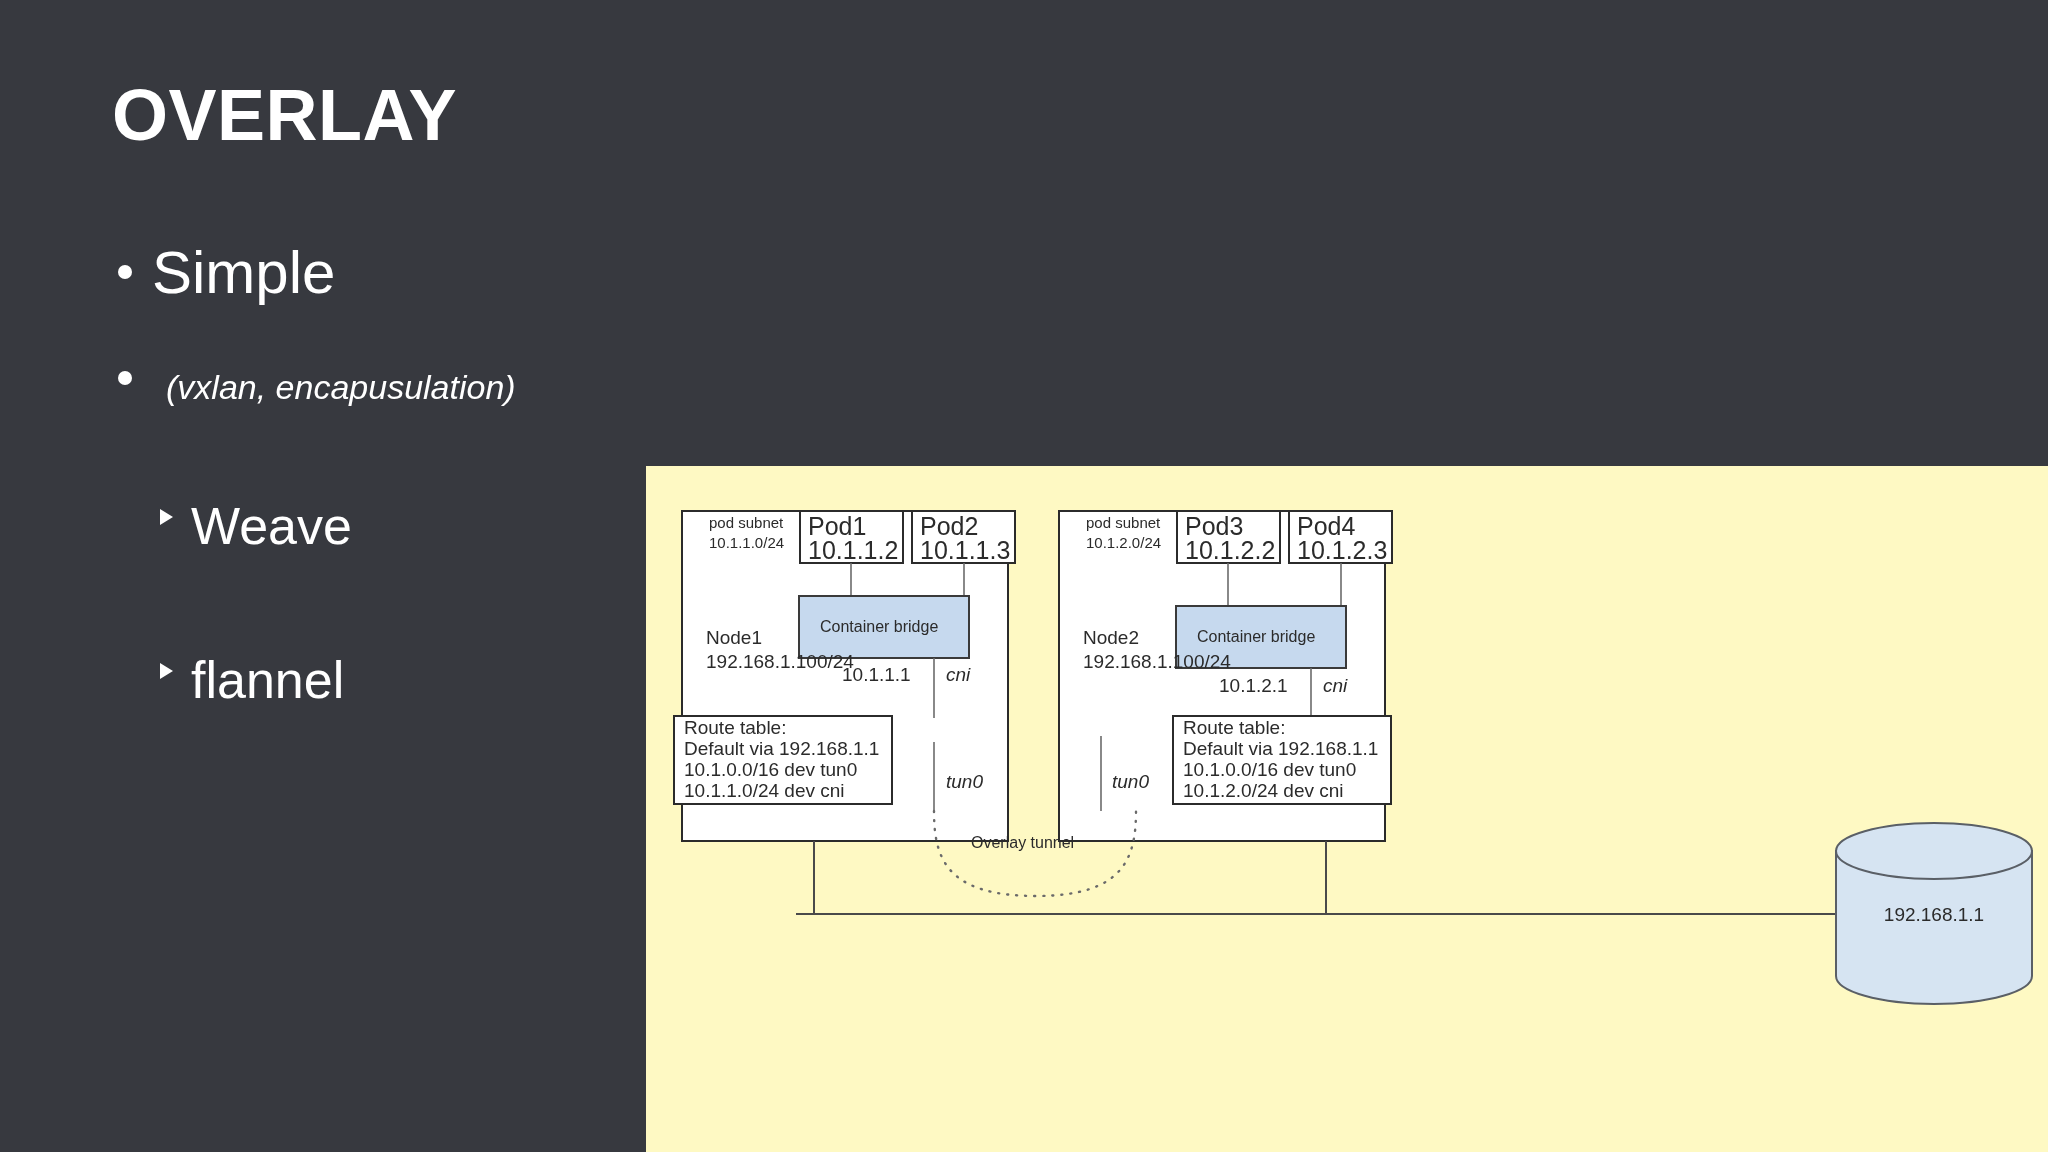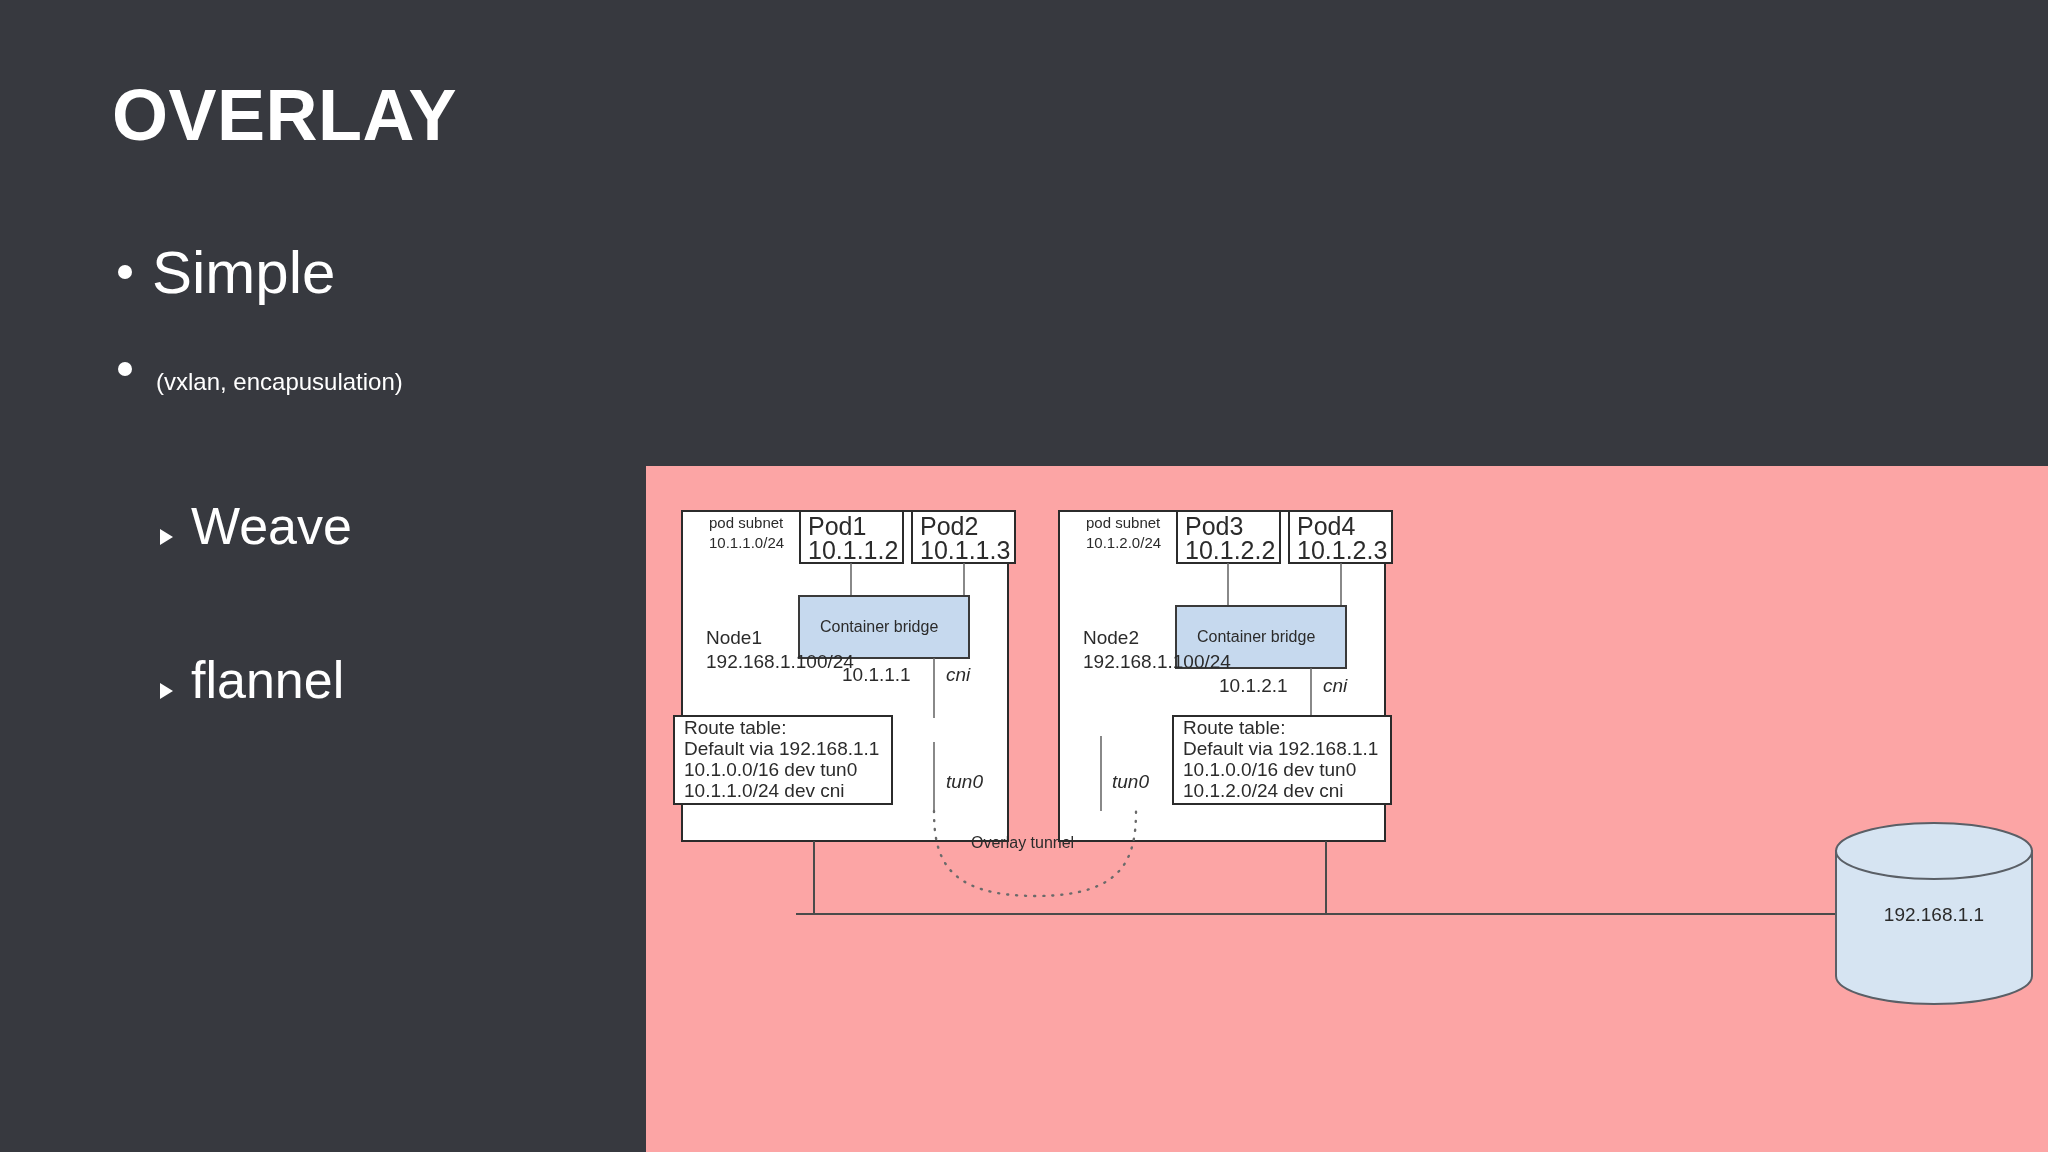--- a/index.html
+++ b/index.html
@@ -48,32 +48,33 @@
     flex: none;
     position: relative;
     top: -14px;
   }
   .bullet-l1 .main-text {
     font-size: 60px;
     line-height: 1.1;
     font-weight: normal;
   }
   .bullet-l1 .sub-note {
-    font-size: 24px;
-    margin-left: 4px;
+    font-size: 34px;
+    margin-left: 14px;
     font-weight: normal;
+    font-style: italic;
   }
 
   #bullet-simple { left: 118px; top: 240px; }
   #bullet-cni    { left: 118px; top: 368px; }
 
   .bullet-l2 {
     position: absolute;
     display: flex;
-    align-items: flex-end;
+    align-items: center;
     color: #ffffff;
     white-space: nowrap;
   }
   .bullet-l2 .tri {
     width: 0; height: 0;
     border-left: 13px solid #ffffff;
     border-top: 8px solid transparent;
     border-bottom: 8px solid transparent;
     display: inline-block;
     margin-right: 18px;
@@ -86,21 +87,21 @@
   #bullet-weave   { left: 160px; top: 498px; }
   #bullet-flannel { left: 160px; top: 604px; margin-top: 48px; }
 
   
   #diagram-panel {
     position: absolute;
     left: 646px;
     top: 466px;
     width: 1402px;
     height: 686px;
-    background: #fca5a5;
+    background: #fef9c3;
     overflow: hidden;
   }
   #diagram-svg { display: block; width: 1402px; height: 686px; }
 
   .dg-text {
     font-family: "Liberation Sans", sans-serif;
     fill: #2b2b2b;
   }
   .dg-small   { font-size: 15px; }
   .dg-medium  { font-size: 19px; }

